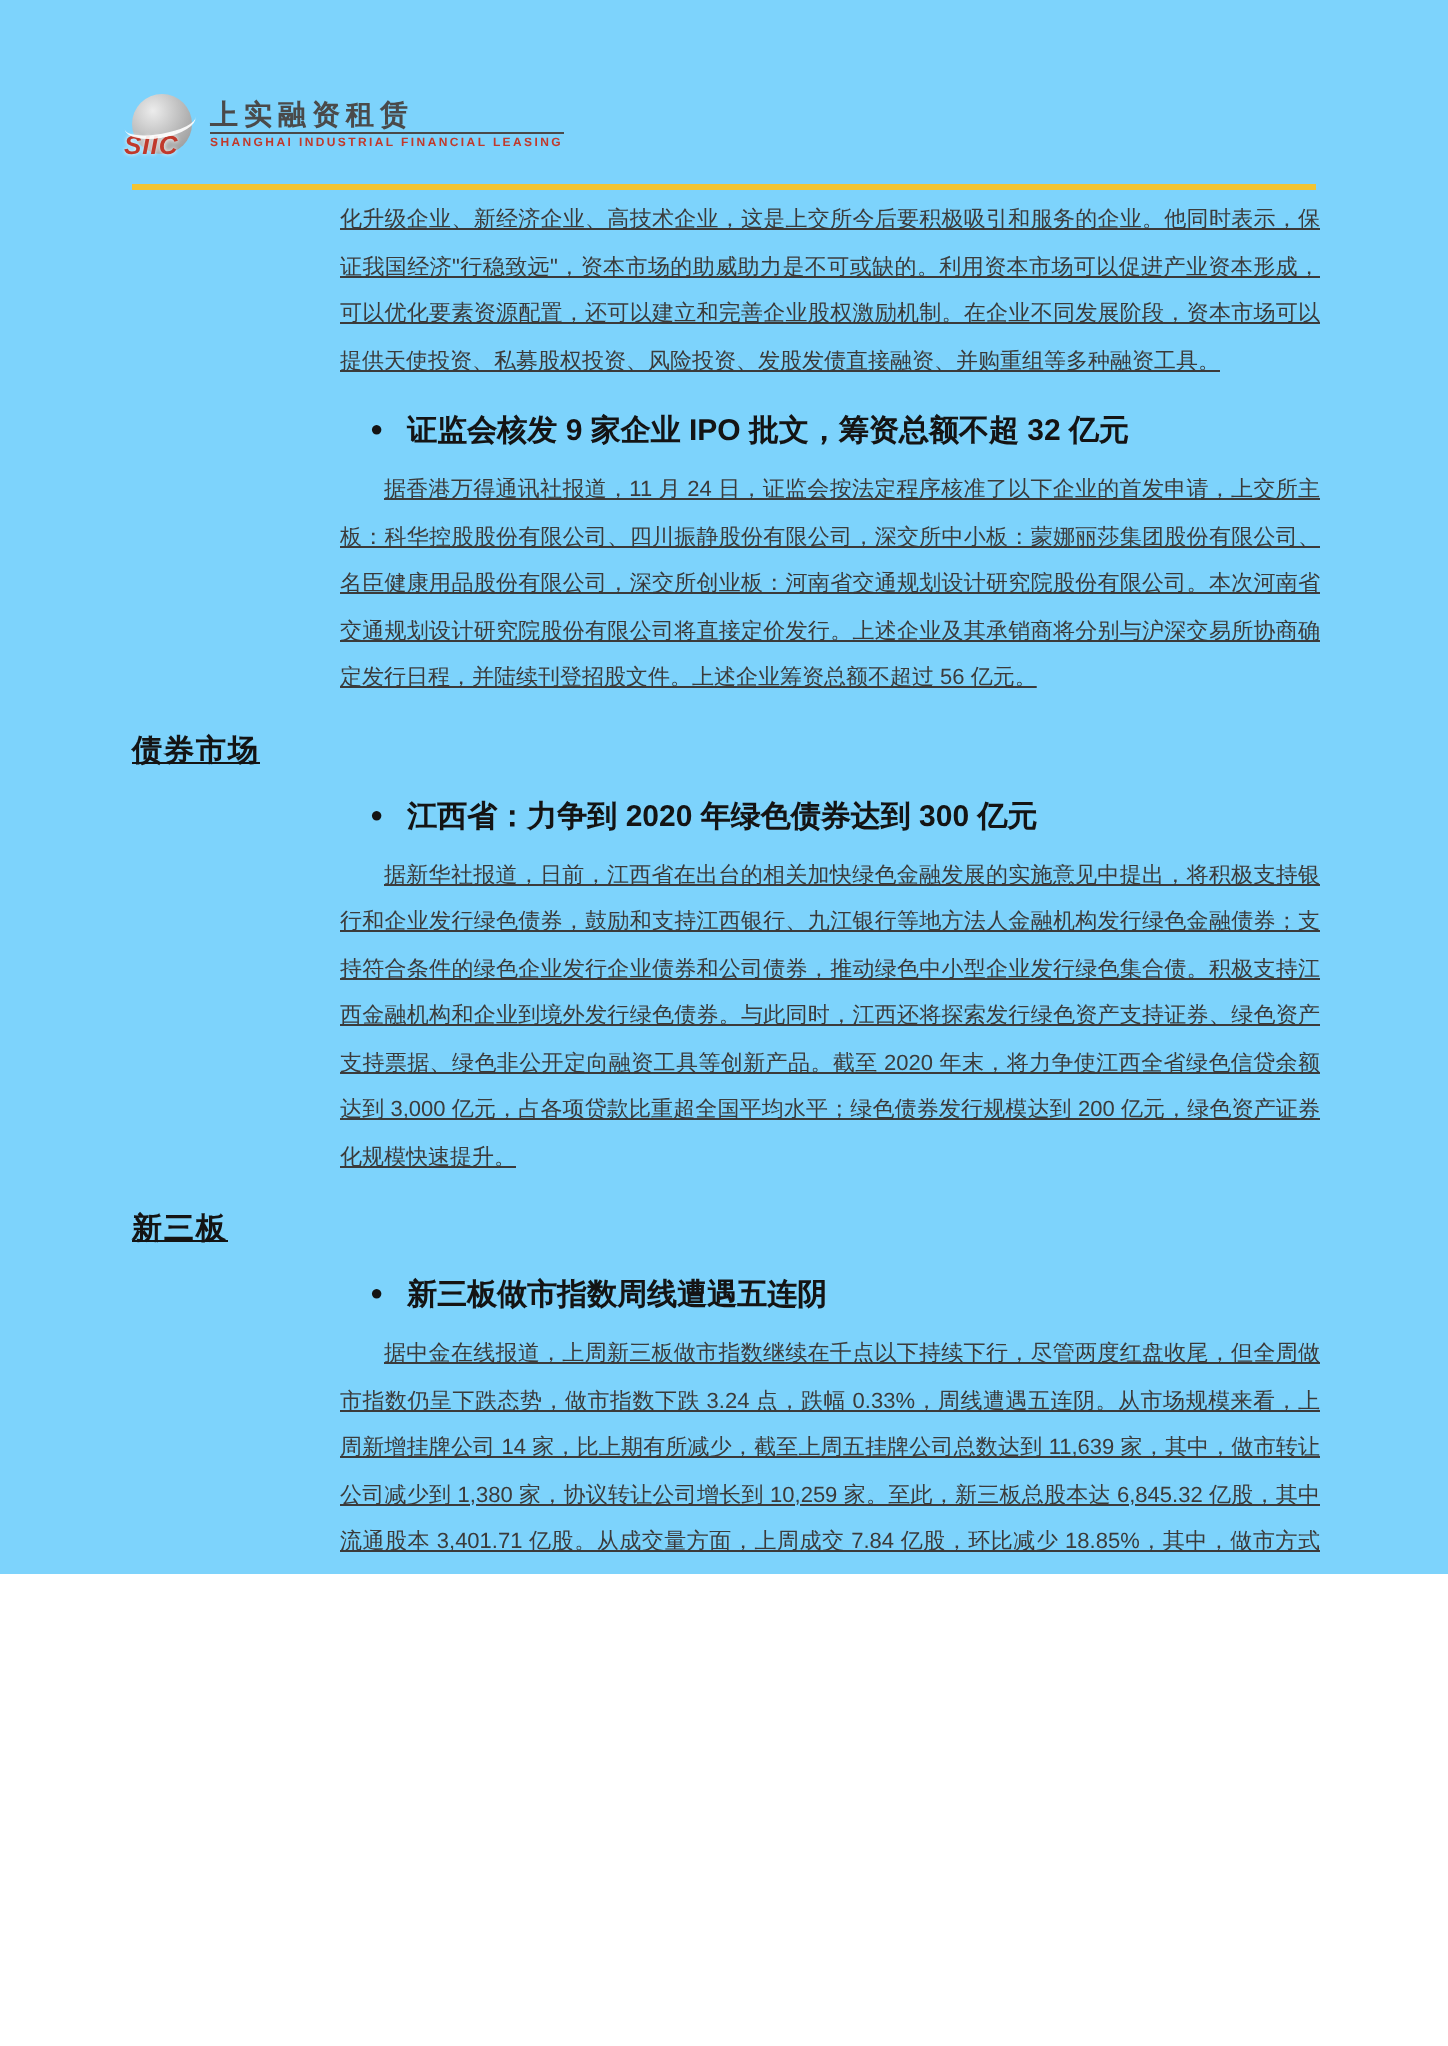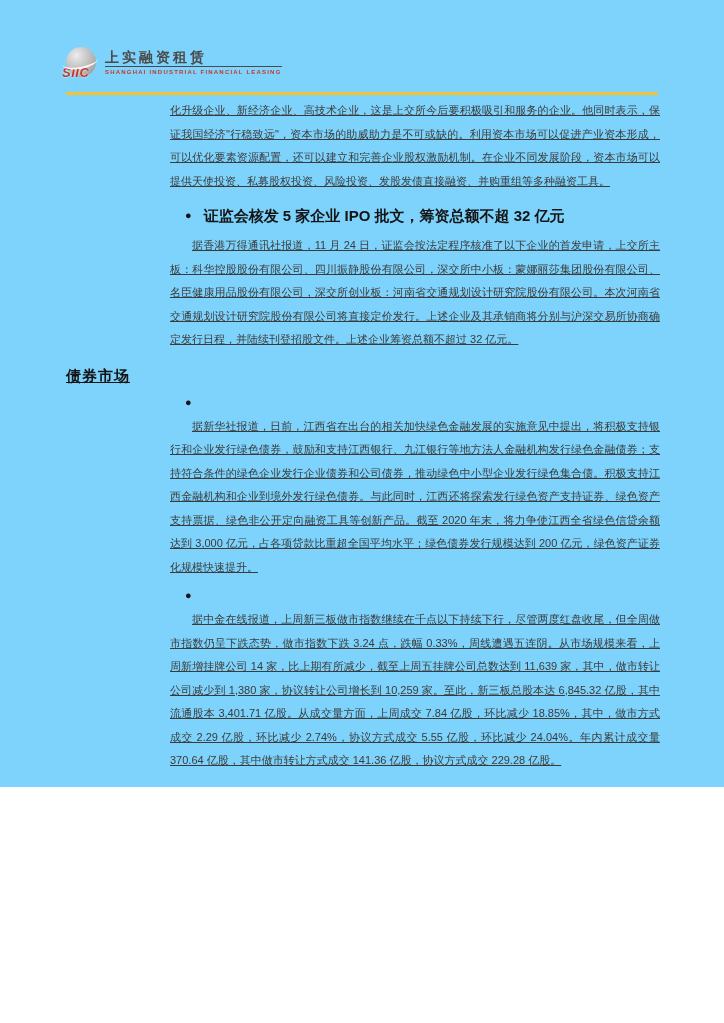--- a/index.html
+++ b/index.html
@@ -96,32 +96,35 @@
       <div class="logo-cn">上实融资租赁</div>
       <div class="logo-en">SHANGHAI INDUSTRIAL FINANCIAL LEASING</div>
     </div>
   </div>
   <div class="divider"></div>
 
   <p class="para continuation">化升级企业、新经济企业、高技术企业，这是上交所今后要积极吸引和服务的企业。他同时表示，保证我国经济"行稳致远"，资本市场的助威助力是不可或缺的。利用资本市场可以促进产业资本形成，可以优化要素资源配置，还可以建立和完善企业股权激励机制。在企业不同发展阶段，资本市场可以提供天使投资、私募股权投资、风险投资、发股发债直接融资、并购重组等多种融资工具。</p>
 
   <div class="headline">
     <span class="bullet">●</span>
-    <span>证监会核发 5 家企业 IPO 批文，筹资总额不超 32 亿元</span>
+    <span>证监会核发 9 家企业 IPO 批文，筹资总额不超 32 亿元</span>
   </div>
-  <p class="para indent">据香港万得通讯社报道，11 月 24 日，证监会按法定程序核准了以下企业的首发申请，上交所主板：科华控股股份有限公司、四川振静股份有限公司，深交所中小板：蒙娜丽莎集团股份有限公司、名臣健康用品股份有限公司，深交所创业板：河南省交通规划设计研究院股份有限公司。本次河南省交通规划设计研究院股份有限公司将直接定价发行。上述企业及其承销商将分别与沪深交易所协商确定发行日程，并陆续刊登招股文件。上述企业筹资总额不超过 32 亿元。</p>
+  <p class="para indent">据香港万得通讯社报道，11 月 24 日，证监会按法定程序核准了以下企业的首发申请，上交所主板：科华控股股份有限公司、四川振静股份有限公司，深交所中小板：蒙娜丽莎集团股份有限公司、名臣健康用品股份有限公司，深交所创业板：河南省交通规划设计研究院股份有限公司。本次河南省交通规划设计研究院股份有限公司将直接定价发行。上述企业及其承销商将分别与沪深交易所协商确定发行日程，并陆续刊登招股文件。上述企业筹资总额不超过 56 亿元。</p>
 
   <div class="section-label">债券市场</div>
 
   <div class="headline">
     <span class="bullet">●</span>
+    <span>江西省：力争到 2020 年绿色债券达到 300 亿元</span>
   </div>
   <p class="para indent">据新华社报道，日前，江西省在出台的相关加快绿色金融发展的实施意见中提出，将积极支持银行和企业发行绿色债券，鼓励和支持江西银行、九江银行等地方法人金融机构发行绿色金融债券；支持符合条件的绿色企业发行企业债券和公司债券，推动绿色中小型企业发行绿色集合债。积极支持江西金融机构和企业到境外发行绿色债券。与此同时，江西还将探索发行绿色资产支持证券、绿色资产支持票据、绿色非公开定向融资工具等创新产品。截至 2020 年末，将力争使江西全省绿色信贷余额达到 3,000 亿元，占各项贷款比重超全国平均水平；绿色债券发行规模达到 200 亿元，绿色资产证券化规模快速提升。</p>
 
+  <div class="section-label">新三板</div>
 
   <div class="headline">
     <span class="bullet">●</span>
+    <span>新三板做市指数周线遭遇五连阴</span>
   </div>
   <p class="para indent">据中金在线报道，上周新三板做市指数继续在千点以下持续下行，尽管两度红盘收尾，但全周做市指数仍呈下跌态势，做市指数下跌 3.24 点，跌幅 0.33%，周线遭遇五连阴。从市场规模来看，上周新增挂牌公司 14 家，比上期有所减少，截至上周五挂牌公司总数达到 11,639 家，其中，做市转让公司减少到 1,380 家，协议转让公司增长到 10,259 家。至此，新三板总股本达 6,845.32 亿股，其中流通股本 3,401.71 亿股。从成交量方面，上周成交 7.84 亿股，环比减少 18.85%，其中，做市方式成交 2.29 亿股，环比减少 2.74%，协议方式成交 5.55 亿股，环比减少 24.04%。年内累计成交量 370.64 亿股，其中做市转让方式成交 141.36 亿股，协议方式成交 229.28 亿股。</p>
 
   <div class="footer">13 / 17</div>
 
 </div>
 
 </body></html>

